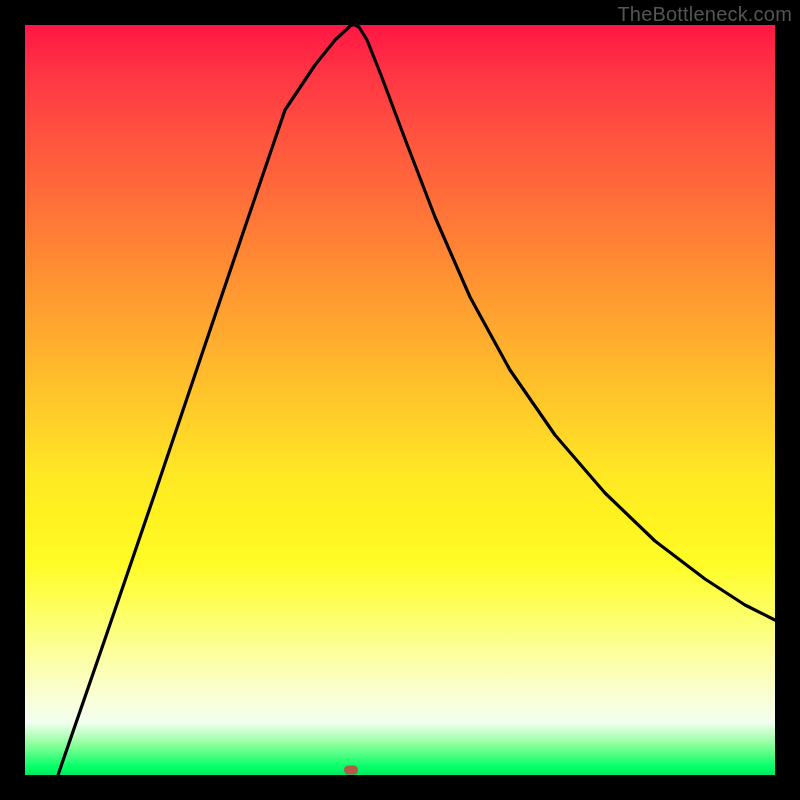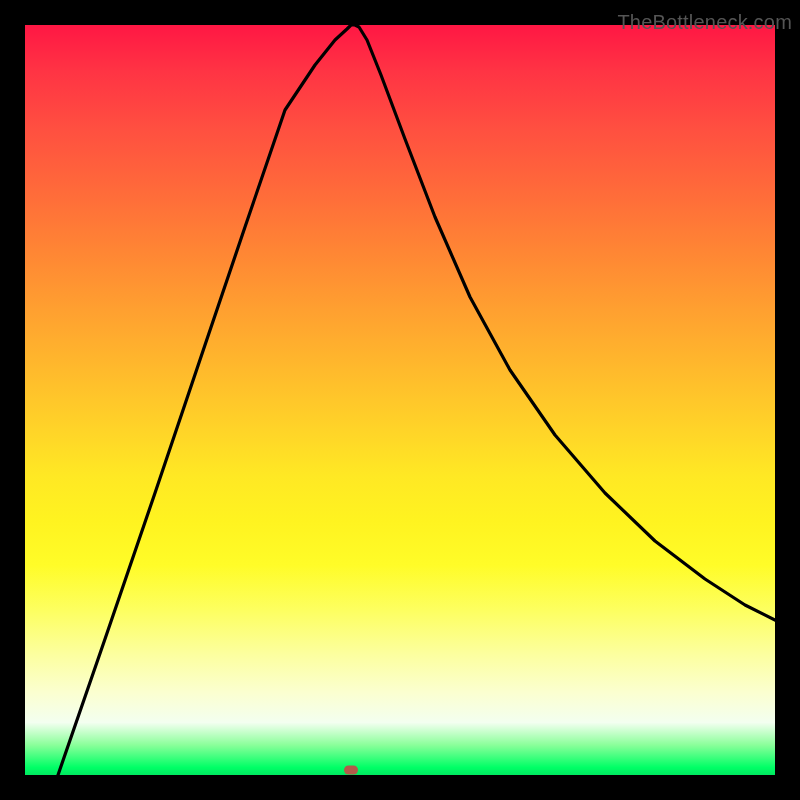--- a/index.html
+++ b/index.html
@@ -66,21 +66,20 @@
     transform: translate(-50%, -50%);
   }
   .watermark {
     position: absolute;
     top: 3px;
     right: 8px;
     color: #555;
     font-size: 20px;
     letter-spacing: 0.2px;
     font-weight: 400;
-    margin-top: 8px;
   }
 </style>
 </head>
 <body>
 
 <div class="frame">
   <div class="plot-area">
     <div class="gradient-bg"></div>
     <svg class="curve-svg" viewBox="0 0 750 750" preserveAspectRatio="none">
       <path id="curve-path" fill="none" stroke="#000" stroke-width="3.2" stroke-linecap="round" stroke-linejoin="round" d="M33.0 750.0 L80.0 614.0 L130.0 468.0 L180.0 320.0 L220.0 202.0 L260.0 85.0 L290.0 40.0 L310.0 15.0 L322.0 4.0 L326.0 0.0 L330.0 0.0 L334.0 2.0 L342.0 15.0 L356.0 50.0 L380.0 114.0 L410.0 192.0 L445.0 272.0 L485.0 345.0 L530.0 410.0 L580.0 468.0 L630.0 516.0 L680.0 554.0 L720.0 580.0 L750.0 595.0"></path>

